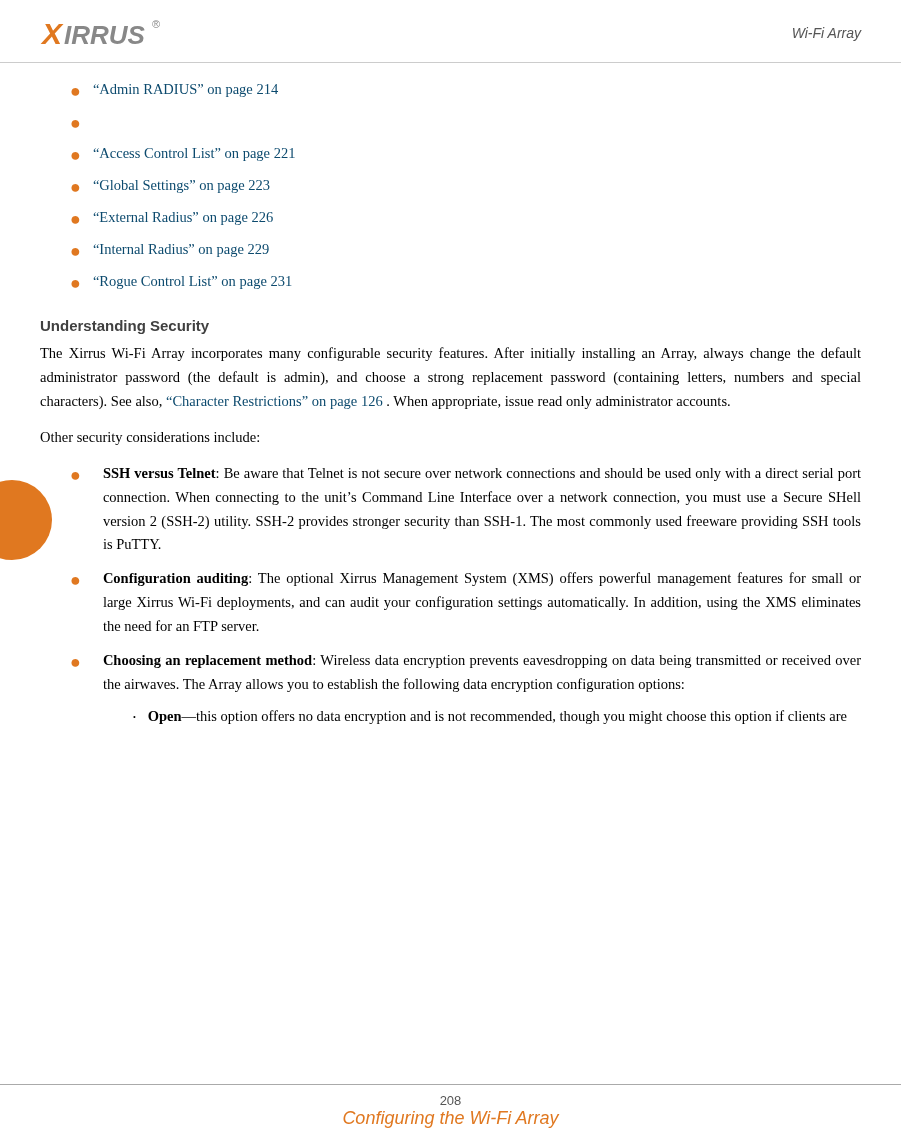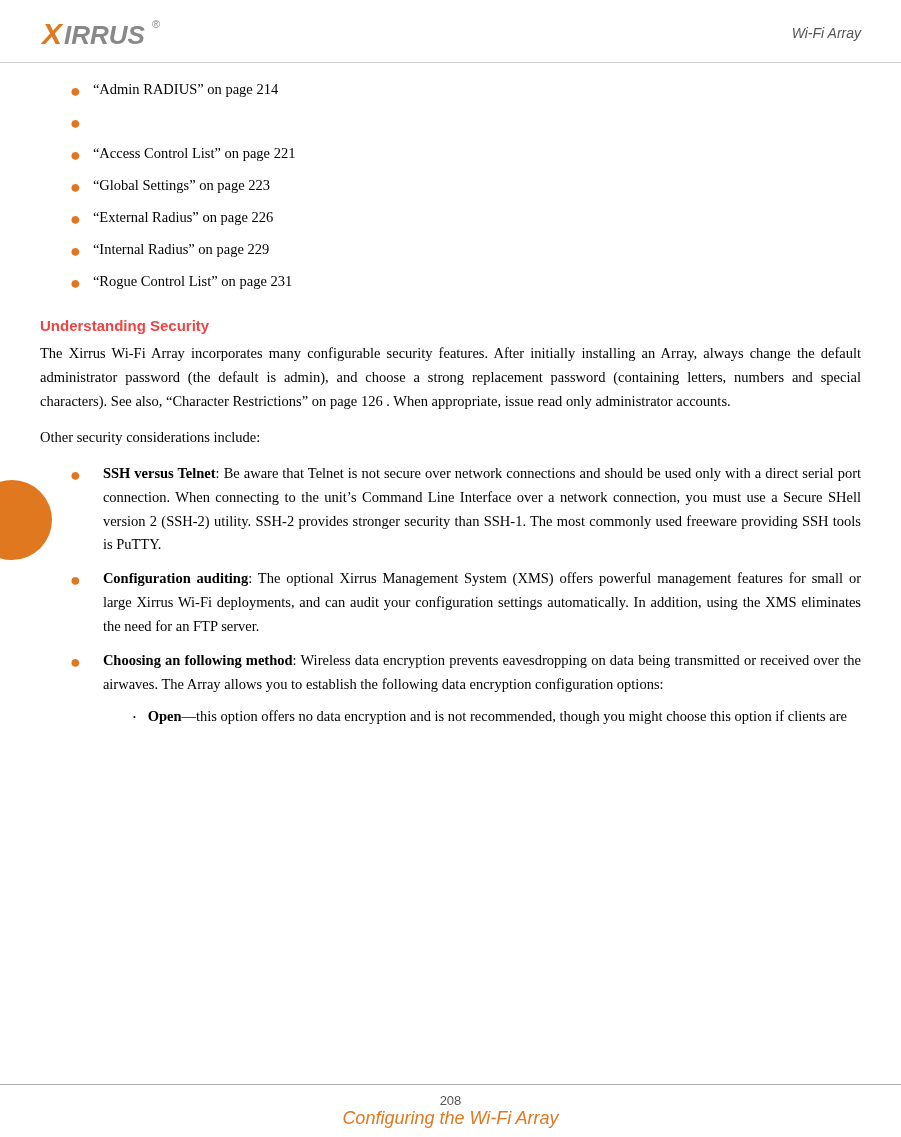--- a/index.html
+++ b/index.html
@@ -81,30 +81,30 @@
 
     .bullet-dot {
       color: #e07820;
       font-size: 18px;
       margin-right: 12px;
       margin-top: -1px;
       flex-shrink: 0;
     }
 
     .link-text {
-      color: #000000;
+      color: #0c4a6e;
       text-decoration: none;
     }
 
     
     .section-heading {
       font-family: Arial, sans-serif;
       font-size: 15px;
       font-weight: bold;
-      color: #ef4444;
+      color: #404040;
       margin-bottom: 8px;
       margin-top: 4px;
     }
 
     
     .body-para {
       font-size: 14.5px;
       line-height: 1.65;
       text-align: justify;
       margin-bottom: 12px;
@@ -268,21 +268,21 @@
       <li>
         <span class="sub-bullet-dot">●</span>
         <span class="sub-bullet-content">
           <strong>Configuration auditing</strong><span>: The optional Xirrus Management System (XMS) offers powerful management features for small or large Xirrus Wi-Fi deployments, and can audit your configuration settings automatically. In addition, using the XMS eliminates the need for an FTP server.</span>
         </span>
       </li>
 
       <li>
         <span class="sub-bullet-dot">●</span>
         <span class="sub-bullet-content">
-          <strong>Choosing an following method</strong><span>: Wireless data encryption prevents eavesdropping on data being transmitted or received over the airwaves. The Array allows you to establish the following data encryption configuration options:</span>
+          <strong>Choosing an replacement method</strong><span>: Wireless data encryption prevents eavesdropping on data being transmitted or received over the airwaves. The Array allows you to establish the following data encryption configuration options:</span>
 
           
           <ul class="sub-sub-list">
             <li>
               <span class="sub-sub-dot">•</span>
               <span class="sub-sub-content">
                 <strong>Open</strong><span>—this option offers no data encryption and is not recommended, though you might choose this option if clients are</span>
               </span>
             </li>
           </ul>

